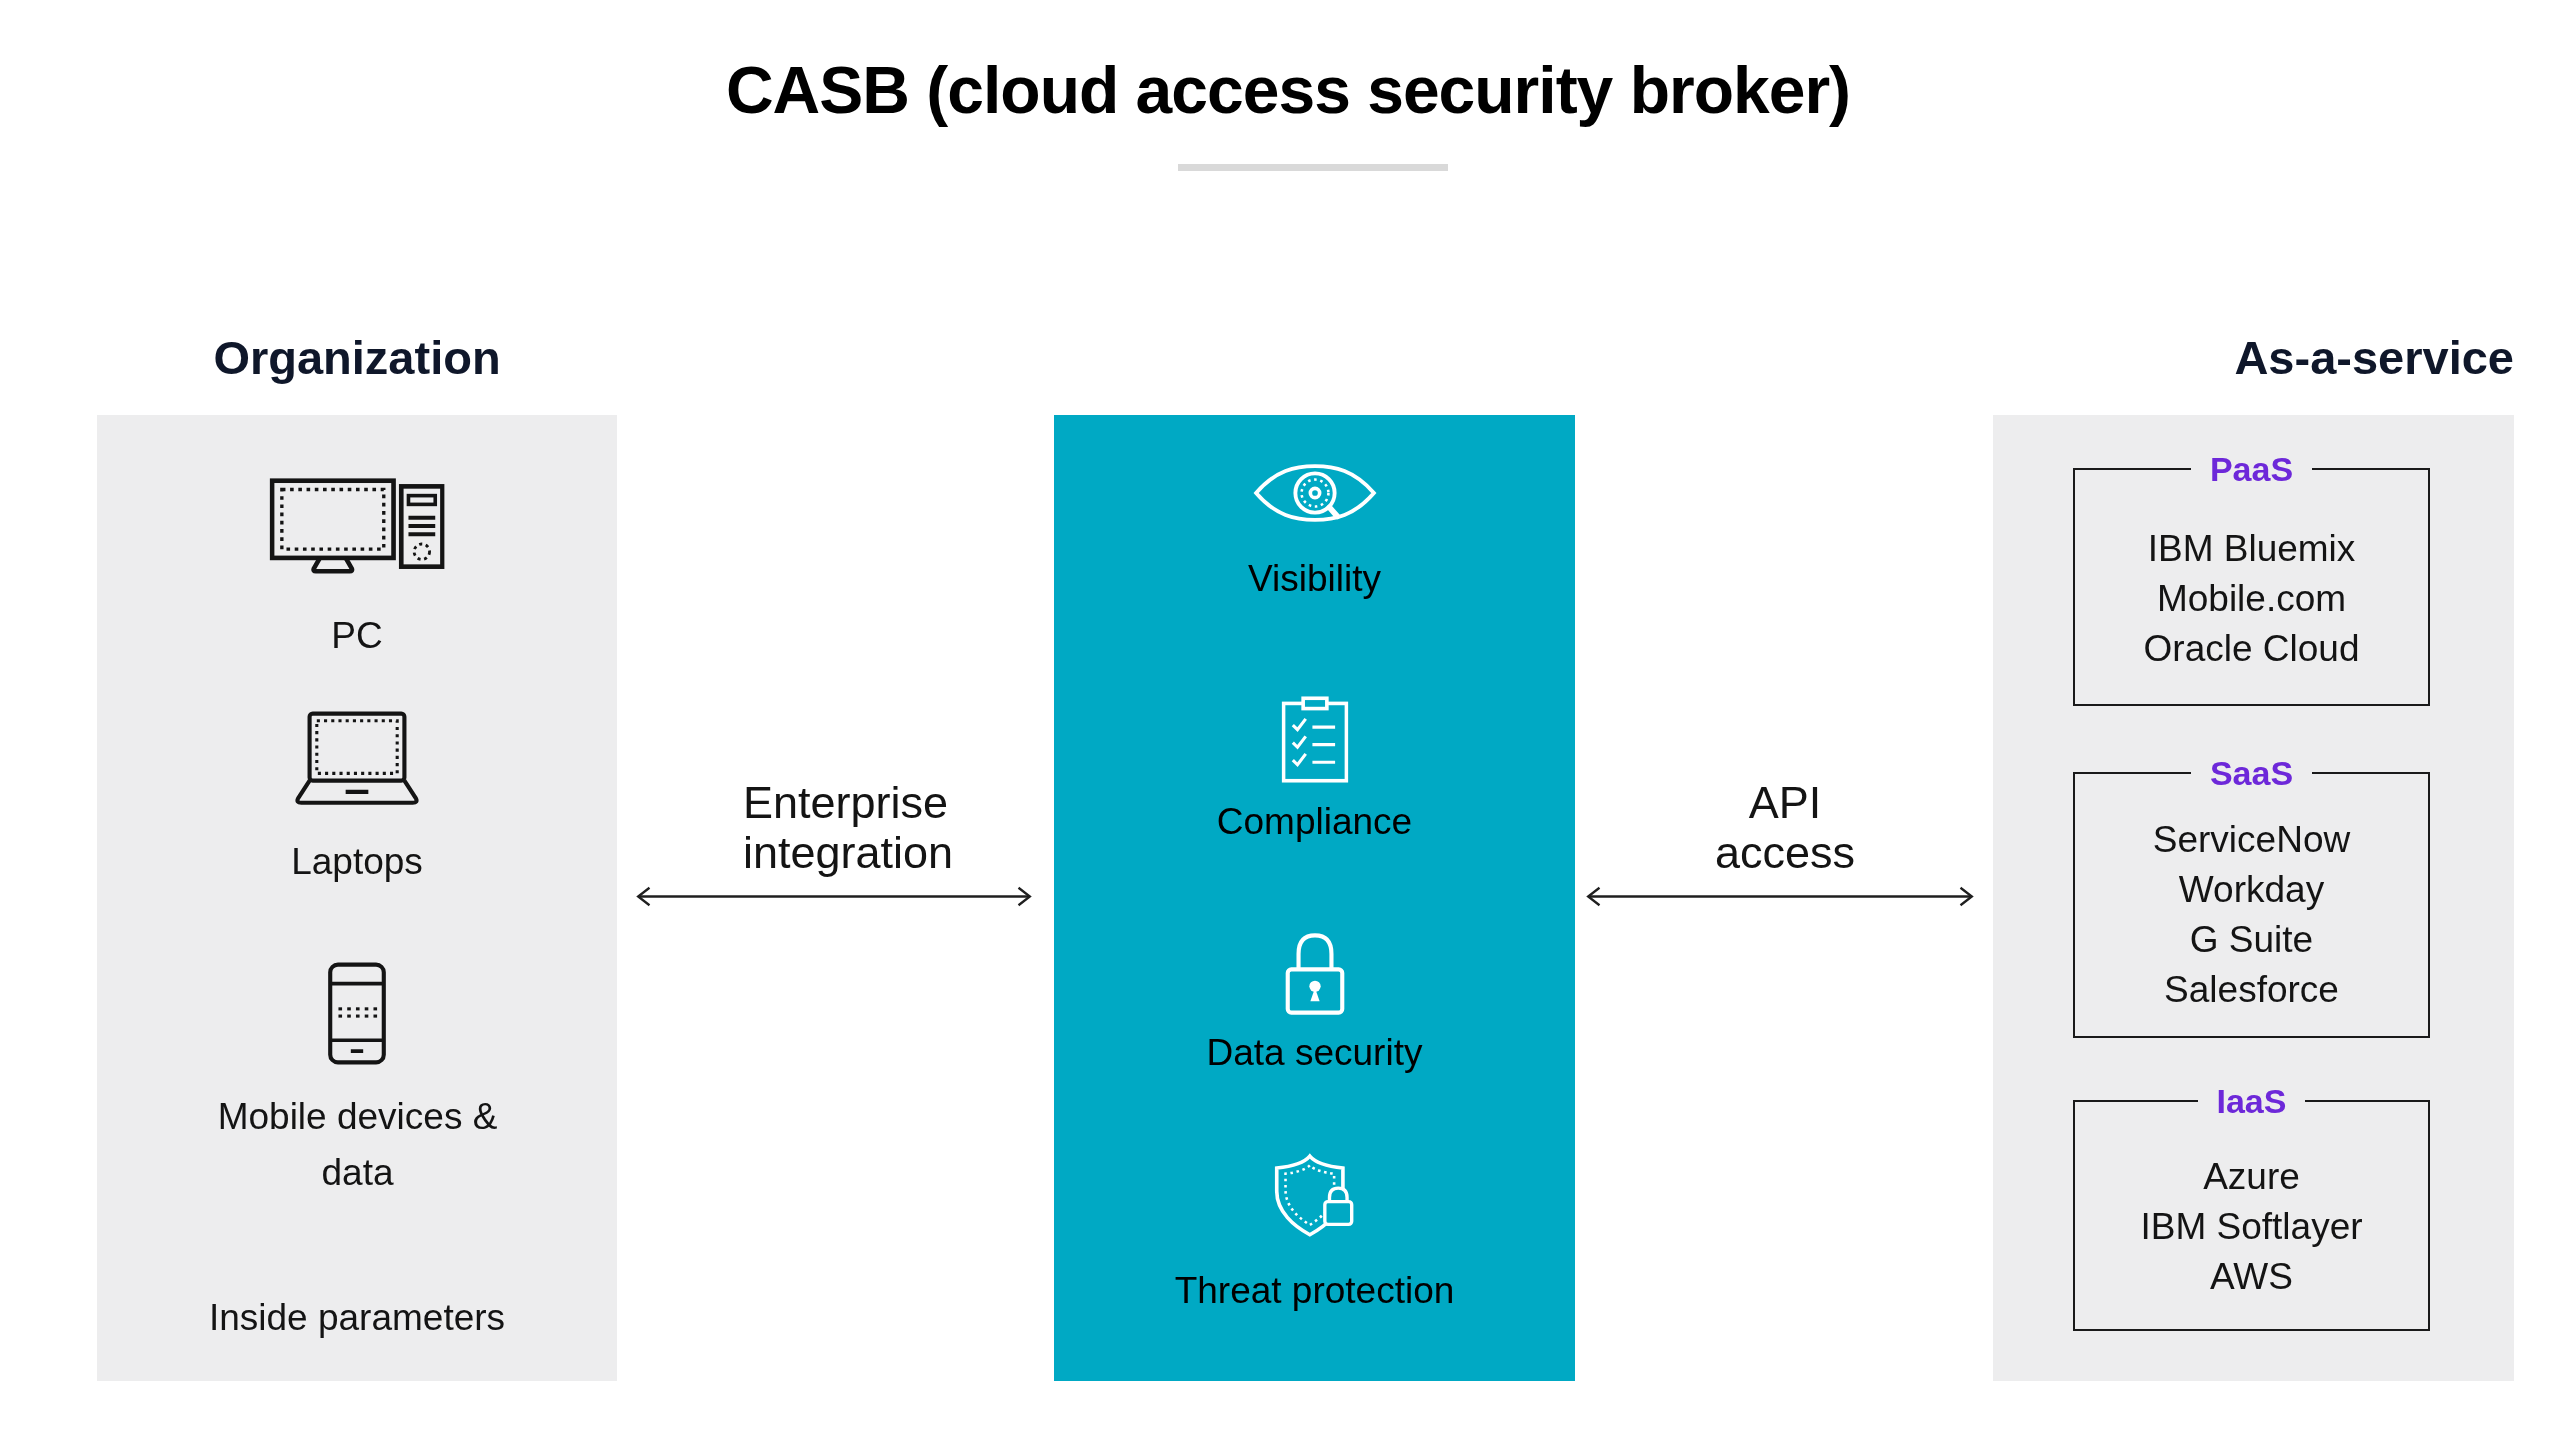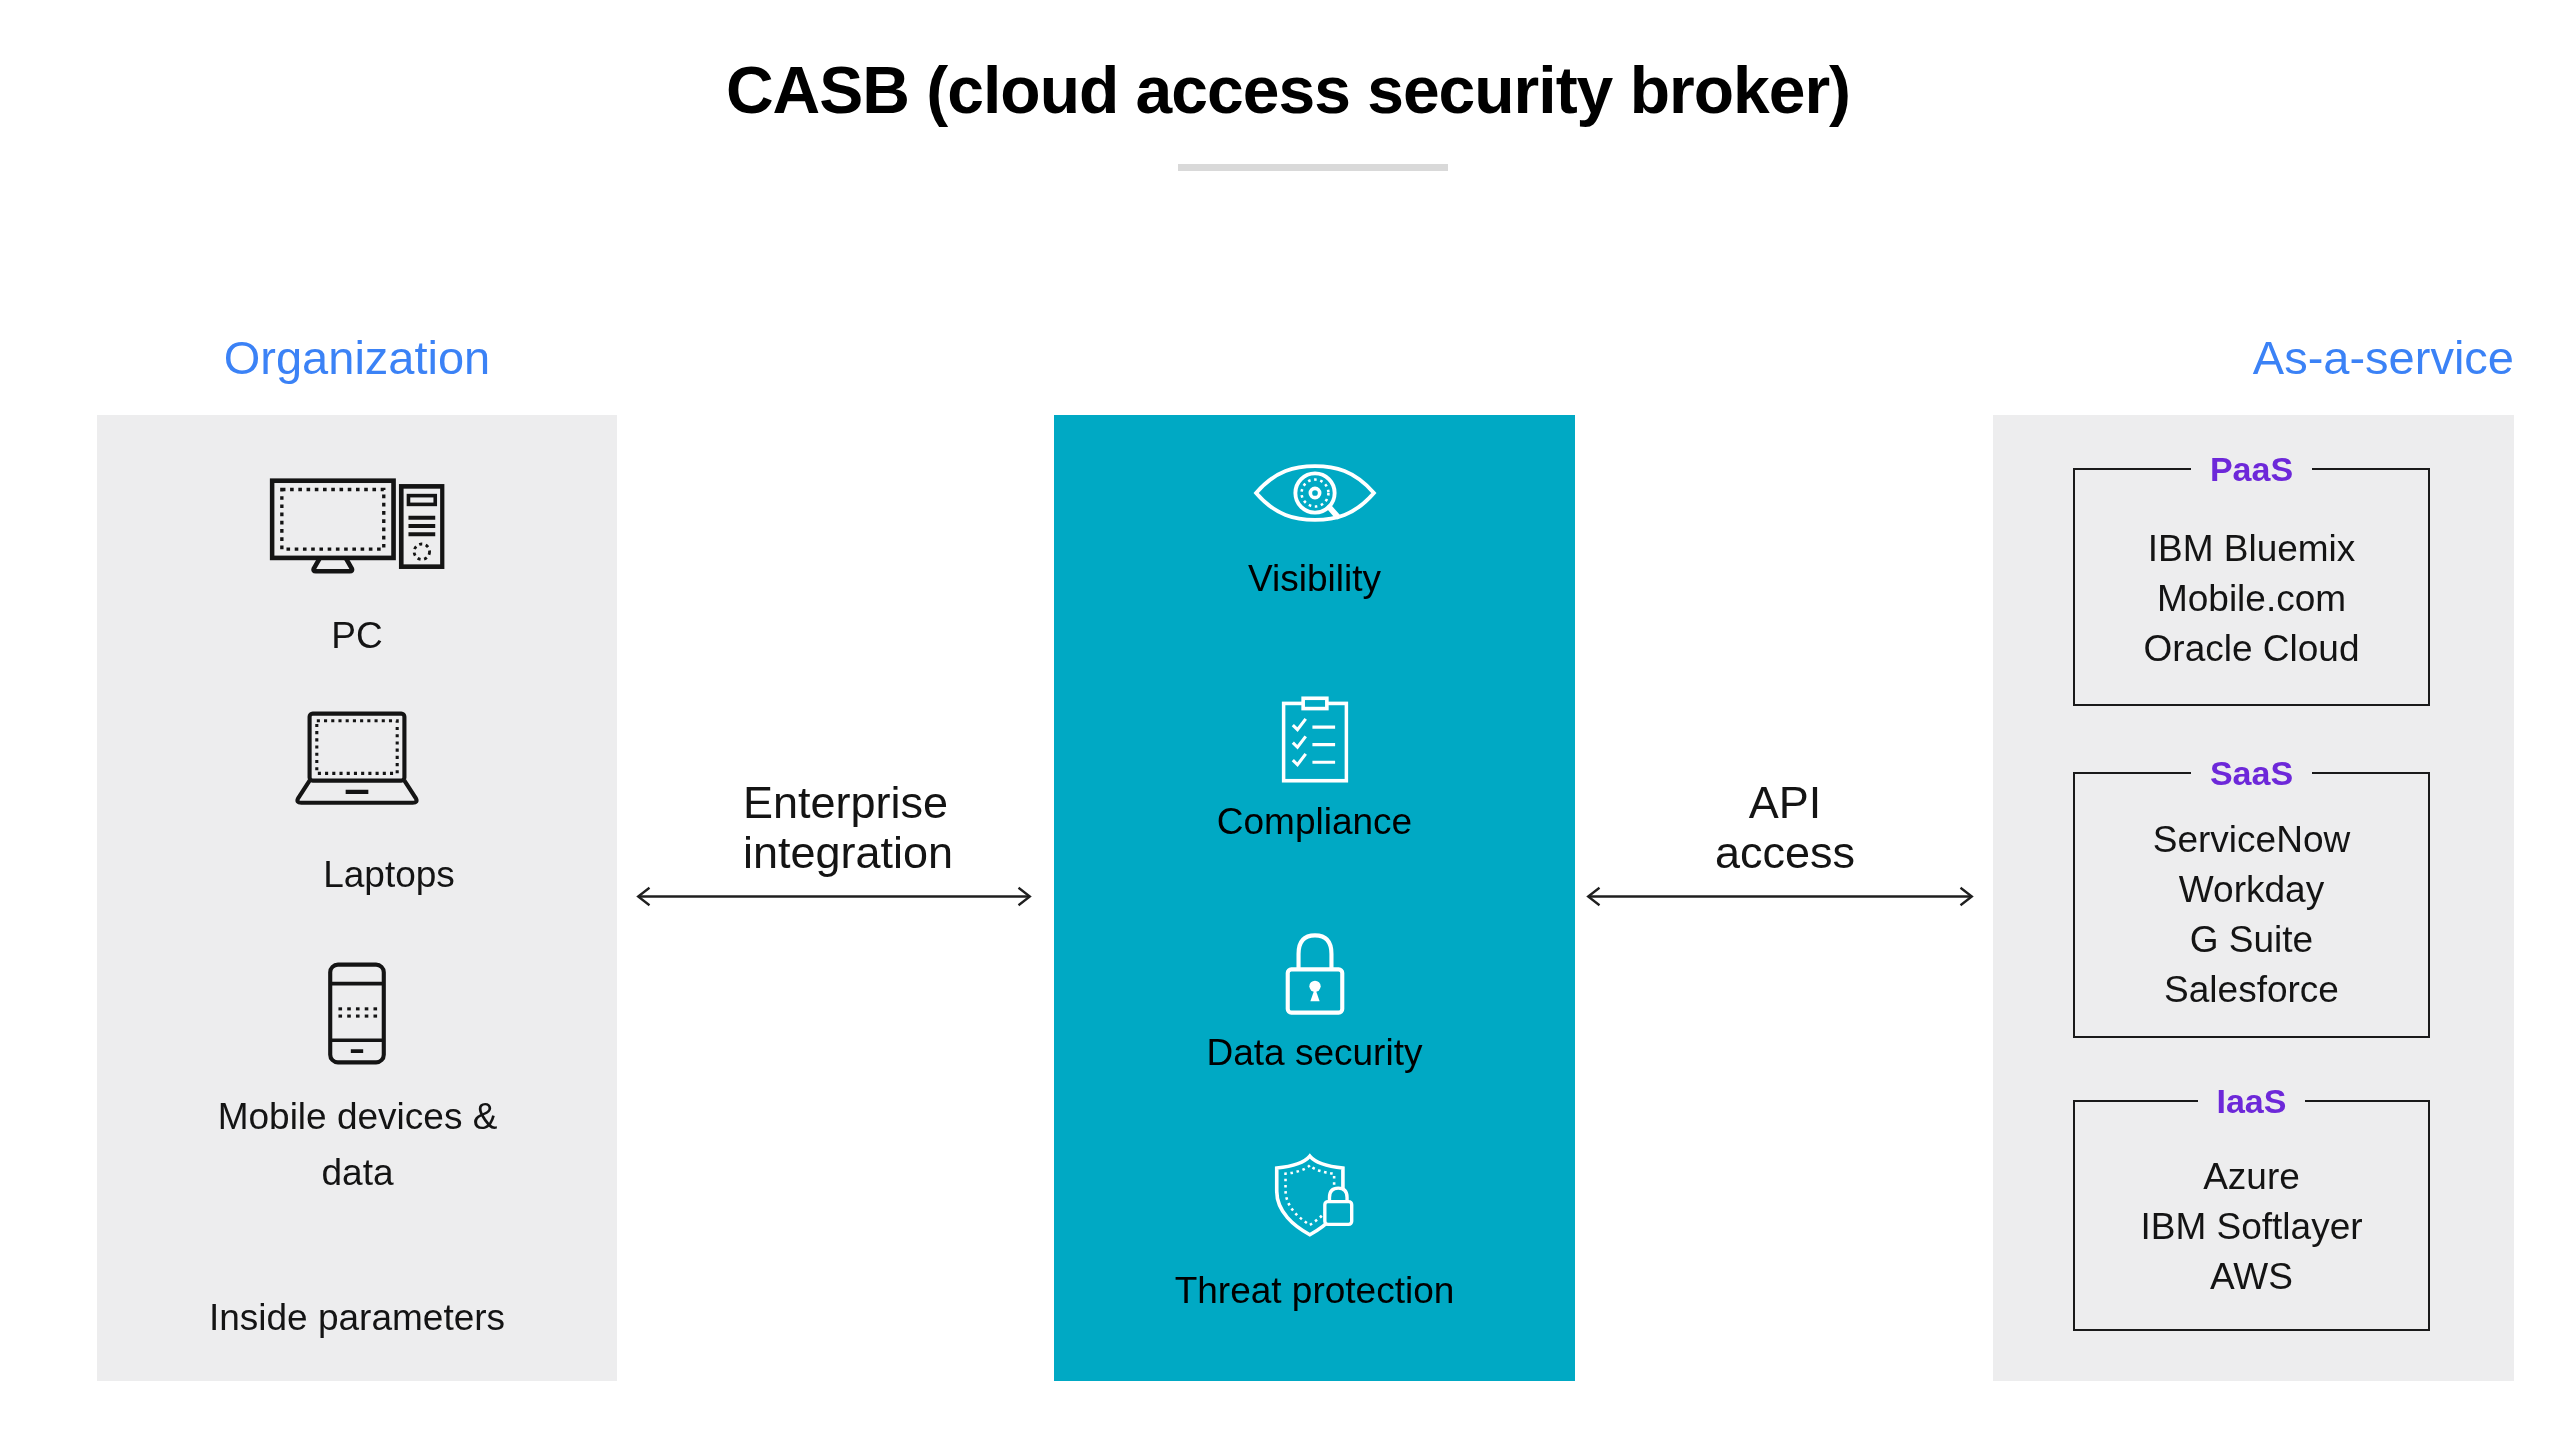--- a/index.html
+++ b/index.html
@@ -11,21 +11,21 @@
   }
   .abs { position:absolute; }
 
   #title {
     left:0; top:52px; width:100%; text-align:center;
     font-size:66px; font-weight:700; letter-spacing:-1px; color:#000;
   }
   #title-underline { left:1178px; top:164px; width:270px; height:6.7px; background:#d9d9d9; }
 
   .col-heading {
-    top:330px; text-align:center; font-size:47px; font-weight:400; color:#3b82f6;
+    top:330px; text-align:center; font-size:47px; font-weight:700; color:#0f172a;
   }
   #heading-org { left:97px;  width:520px; }
   #heading-aas { left:1993px; width:521px;text-align:right; }
 
   .panel { position:absolute; top:415px; height:966px; }
   #panel-org  { left:97px;  width:520px; background:#ededee; --bg:#ededee; color:#141414; }
   #panel-casb { left:1054px; width:521px; background:#00a9c4; --bg:#00a9c4; color:#ffffff; }
   #panel-aas  { left:1993px; width:521px; background:#ededee; --bg:#ededee; color:#141414; }
 
   .icon { position:absolute; left:50%; transform:translateX(-50%); }
@@ -91,21 +91,21 @@
   <div class="item-label" style="top:201px;">PC</div>
 
   <div class="icon" style="top:296px;">
     <svg width="133" height="101" viewBox="0 0 258 196">
       <rect class="stroke" x="37" y="5" width="184" height="130" rx="6" stroke-width="8"></rect>
       <rect class="stroke" x="51" y="19" width="156" height="102" stroke-width="6" stroke-dasharray="6 8"></rect>
       <path class="stroke" d="M37 135 L15 169 Q10 178 21 178 L237 178 Q248 178 243 169 L221 135" stroke-width="8"></path>
       <line class="stroke" x1="107" y1="157" x2="151" y2="157" stroke-width="8"></line>
     </svg>
   </div>
-  <div class="item-label" style="top:440px;margin-left:32px;">Laptops</div>
+  <div class="item-label" style="top:427px;">Laptops</div>
 
   <div class="icon" style="top:547px;">
     <svg width="59" height="103" viewBox="0 0 114 200">
       <rect class="stroke" x="5" y="5" width="104" height="190" rx="15" stroke-width="8"></rect>
       <line class="stroke" x1="6" y1="42" x2="108" y2="42" stroke-width="7"></line>
       <line class="stroke" x1="6" y1="152" x2="108" y2="152" stroke-width="7"></line>
       <g fill="currentColor" stroke="none">
         <rect x="21" y="88" width="7" height="6"></rect>
           <rect x="38" y="88" width="7" height="6"></rect>
         <rect x="55" y="88" width="7" height="6"></rect>

